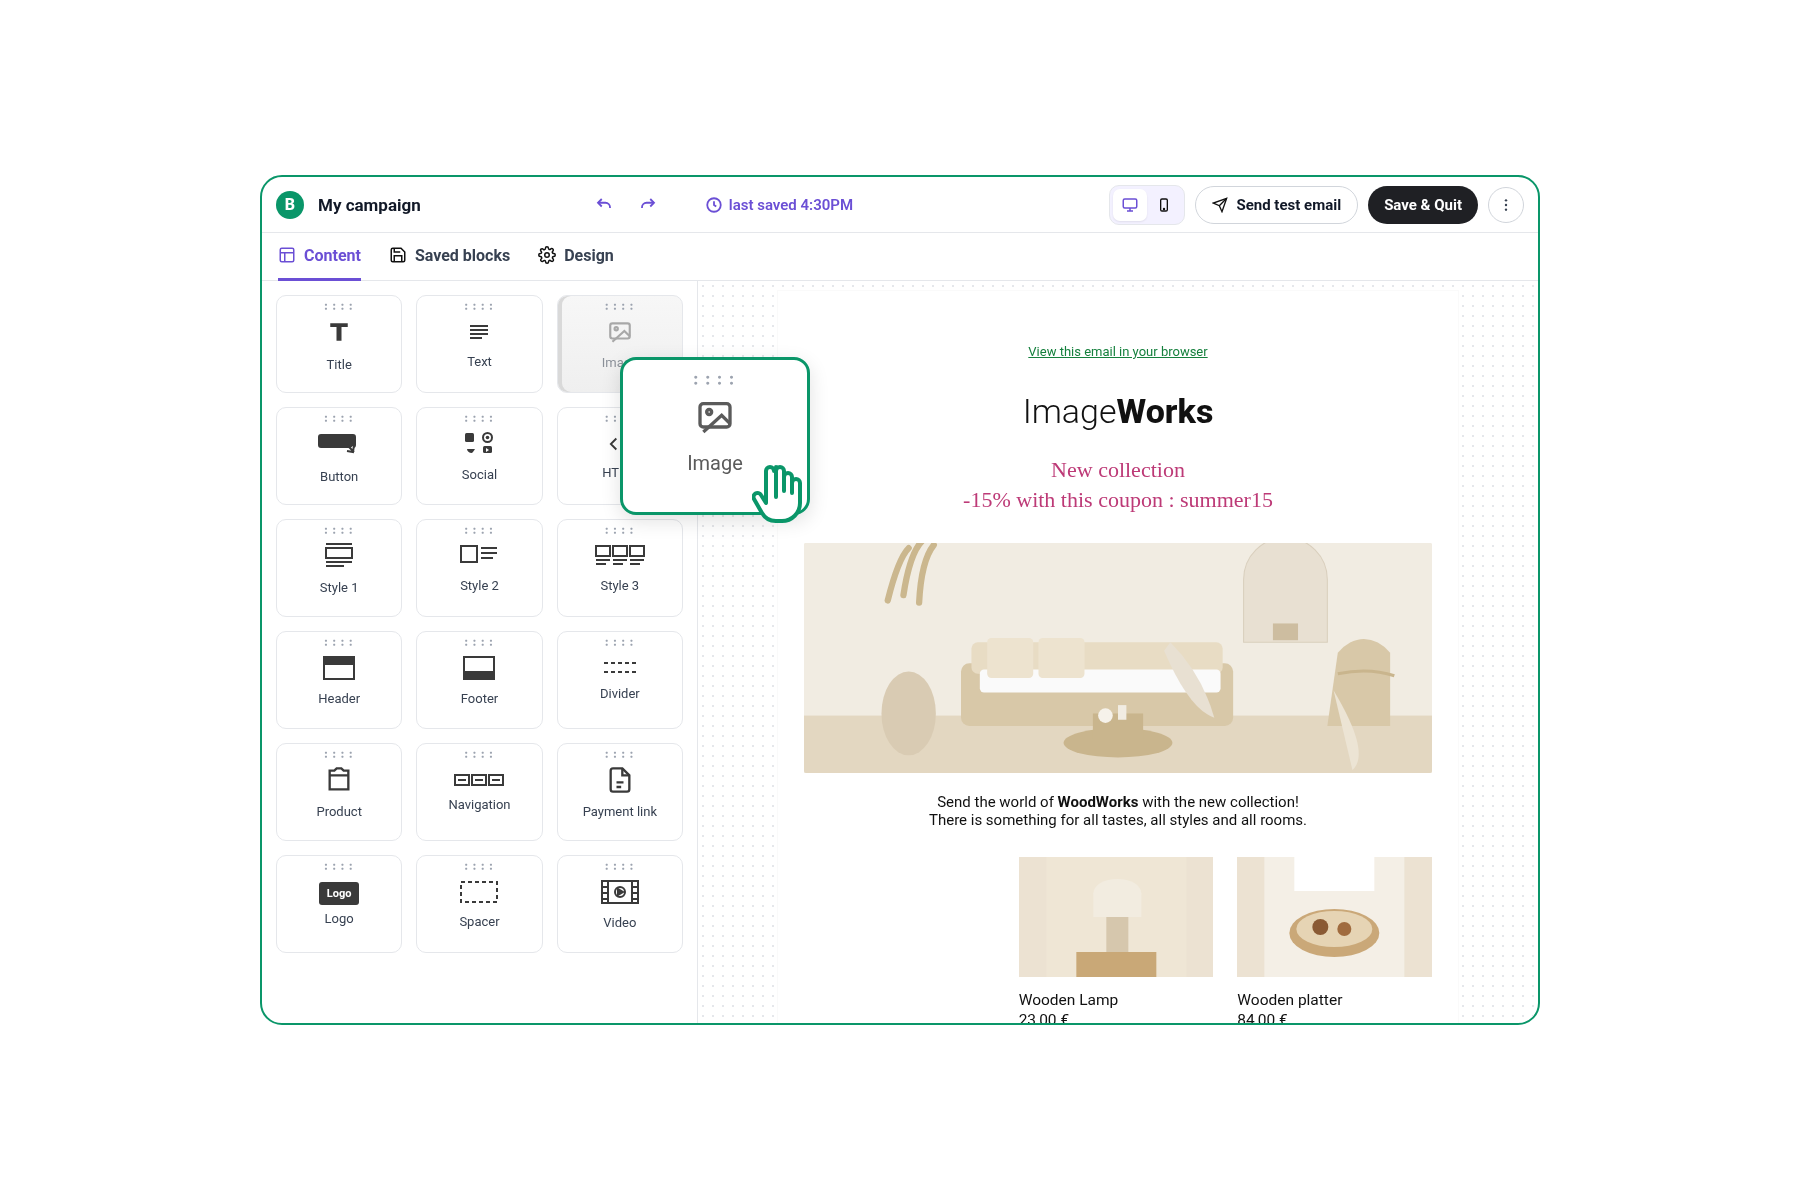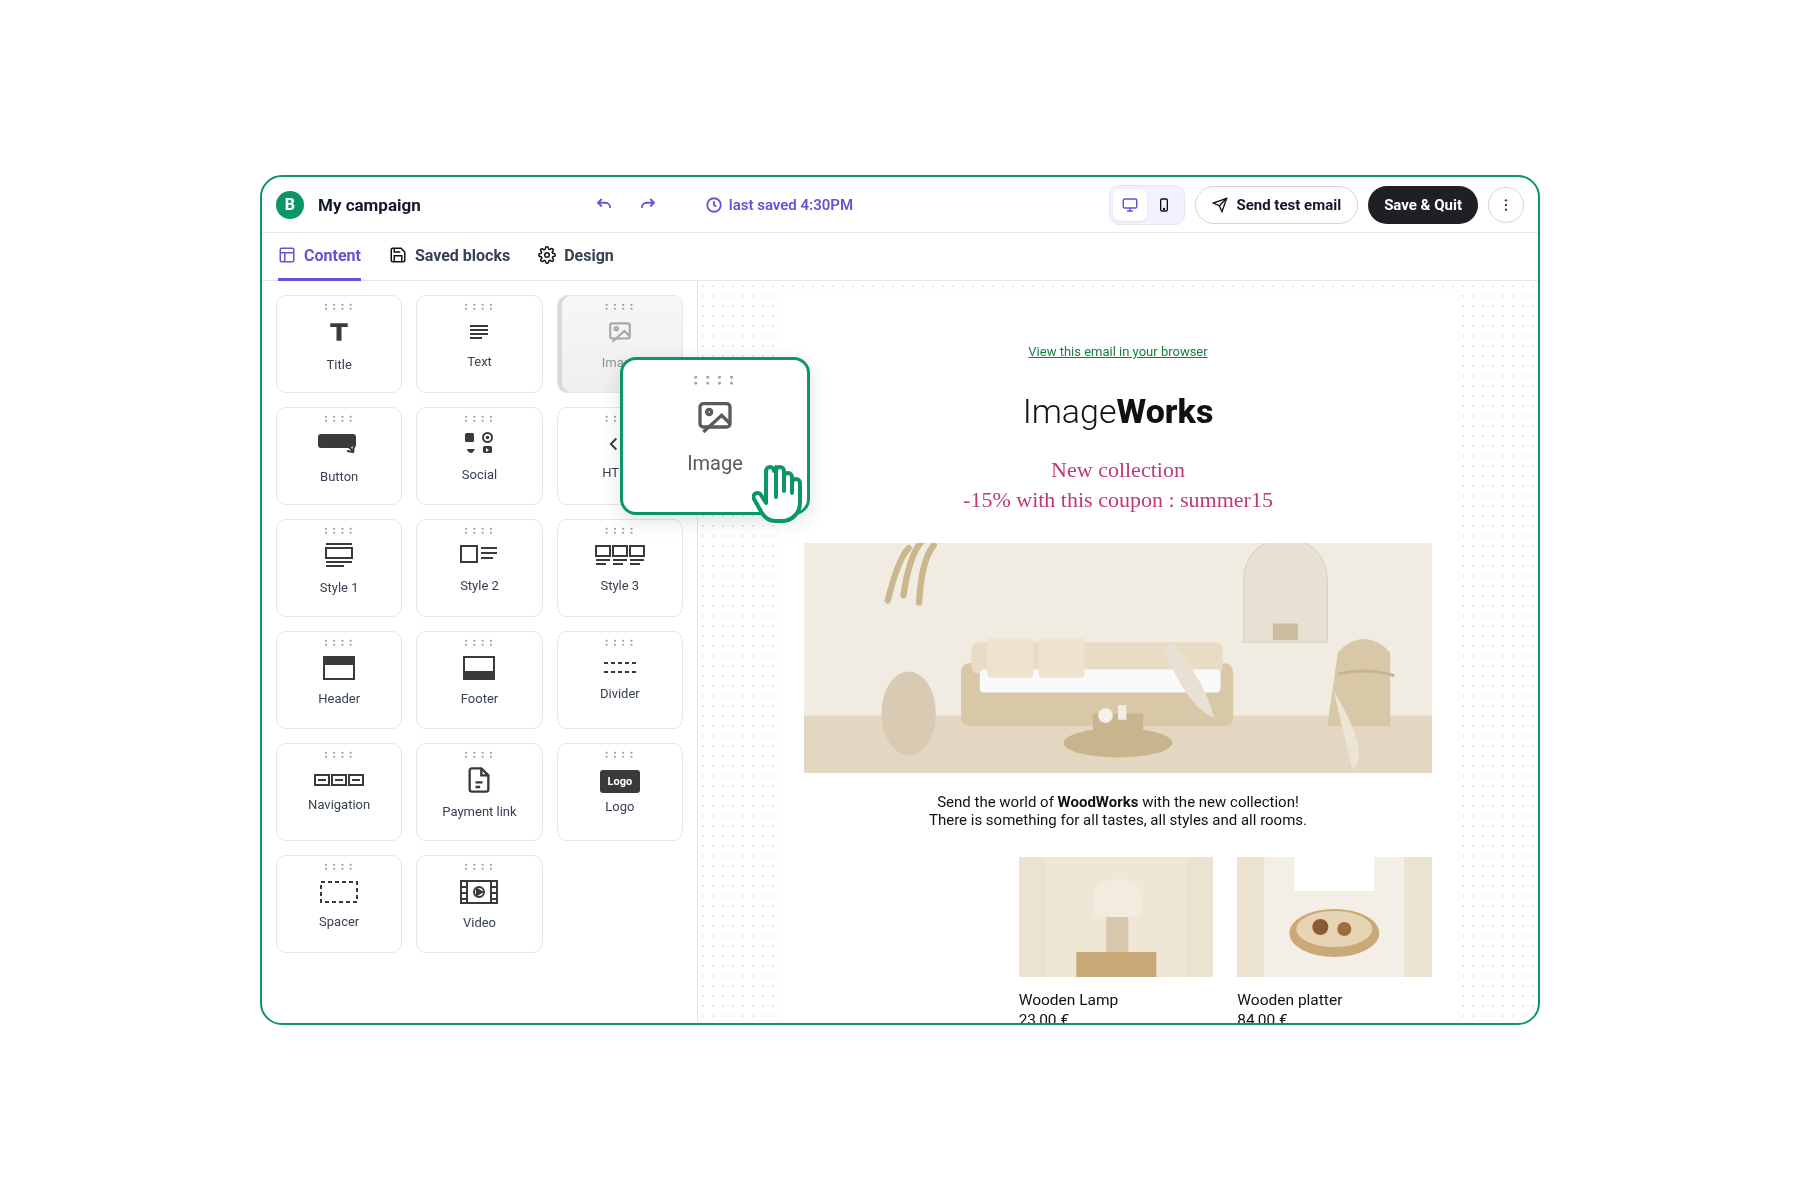--- a/index.html
+++ b/index.html
@@ -356,20 +356,27 @@
 
         <div class="block-card">
           <div class="block-handle">● ● ● ●<br>● ● ● ●</div>
           <div class="block-icon"><svg width="36" height="16" viewBox="0 0 36 16" fill="none" stroke="#3a3a3a" stroke-width="2">
                 <line x1="2" y1="3" x2="34" y2="3" stroke-dasharray="4 3"></line>
                 <line x1="2" y1="12" x2="34" y2="12" stroke-dasharray="4 3"></line>
               </svg></div>
           <div class="block-label">Divider</div>
         </div>
 
+        <div class="block-card">
+          <div class="block-handle">● ● ● ●<br>● ● ● ●</div>
+          <div class="block-icon"><svg width="30" height="28" viewBox="0 0 24 24" fill="none" stroke="#3a3a3a" stroke-width="2">
+                <path d="M4 4h4l2-2h4l2 2h4v4H4zM4 8v12h16V8"></path>
+              </svg></div>
+          <div class="block-label">Product</div>
+        </div>
 
         <div class="block-card">
           <div class="block-handle">● ● ● ●<br>● ● ● ●</div>
           <div class="block-icon"><svg width="52" height="14" viewBox="0 0 52 14" fill="none" stroke="#3a3a3a" stroke-width="2">
                 <rect x="2" y="2" width="14" height="10"></rect>
                 <rect x="19" y="2" width="14" height="10"></rect>
                 <rect x="36" y="2" width="14" height="10"></rect>
                 <line x1="5" y1="7" x2="13" y2="7"></line>
                 <line x1="22" y1="7" x2="30" y2="7"></line>
                 <line x1="39" y1="7" x2="47" y2="7"></line>

